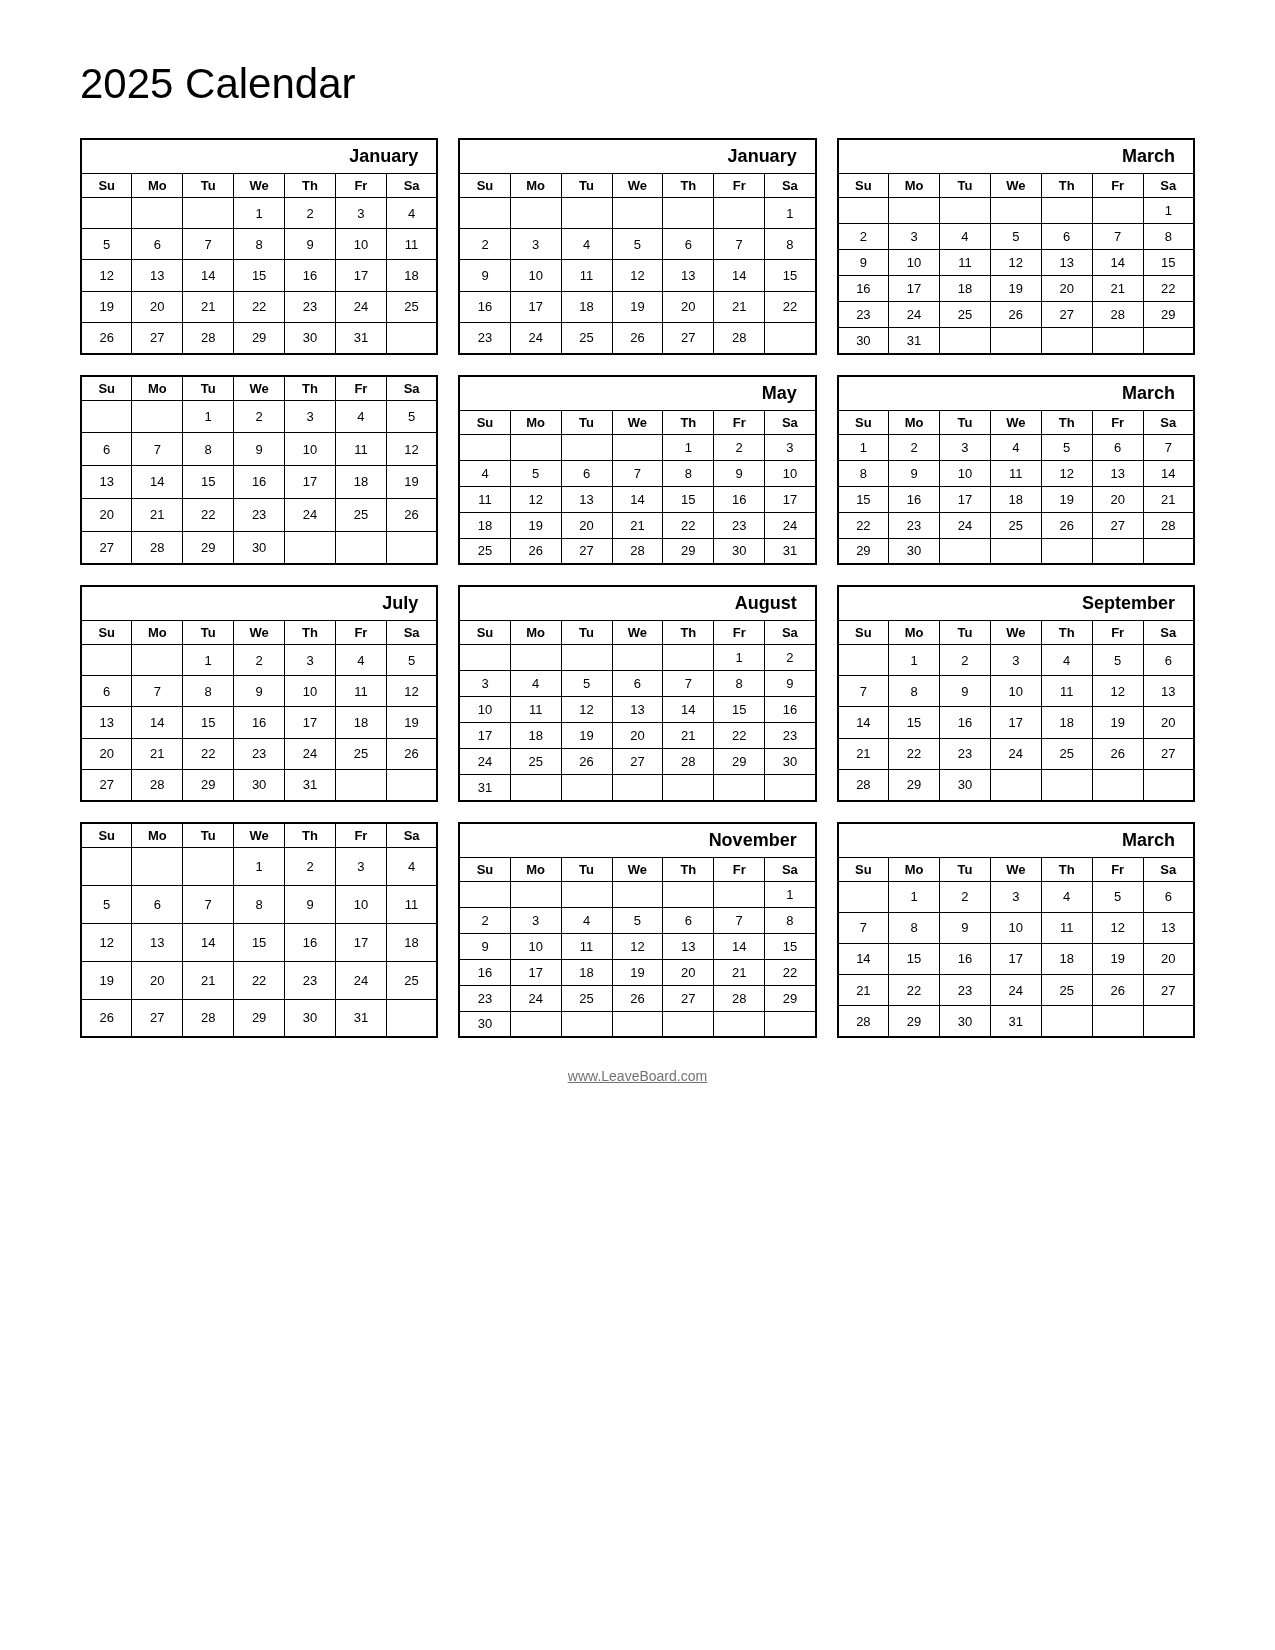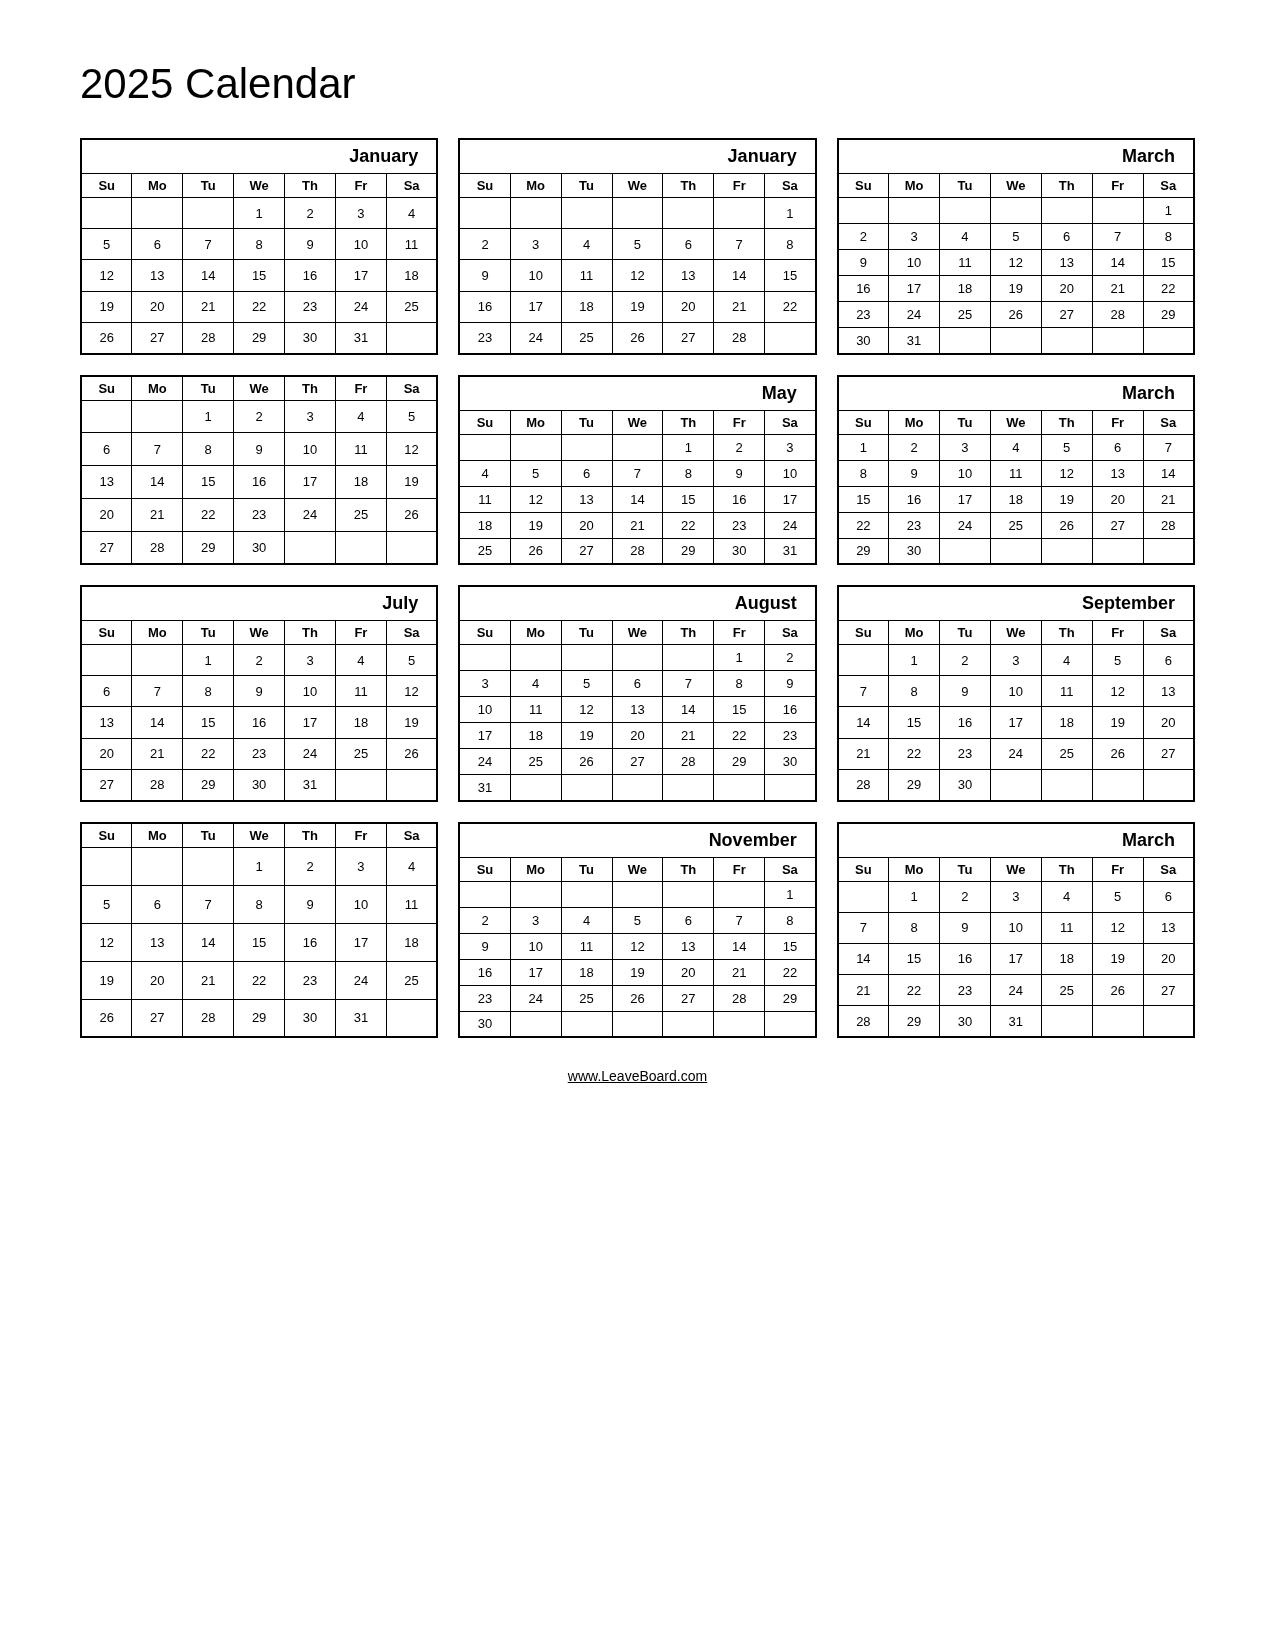--- a/index.html
+++ b/index.html
@@ -52,21 +52,21 @@
       height: 26px;
     }
     .footer {
       text-align: center;
       margin-top: 30px;
       font-size: 14px;
       color: #1a0dab;
       text-decoration: underline;
     }
     .footer a {
-      color: #000000;
+      color: #737373;
       text-decoration: underline;
     }
   </style>
 </head>
 <body>
 
 <h1>2025 Calendar</h1>
 
 <div class="calendar-grid" id="calendar-grid">
     <table class="month-table">

